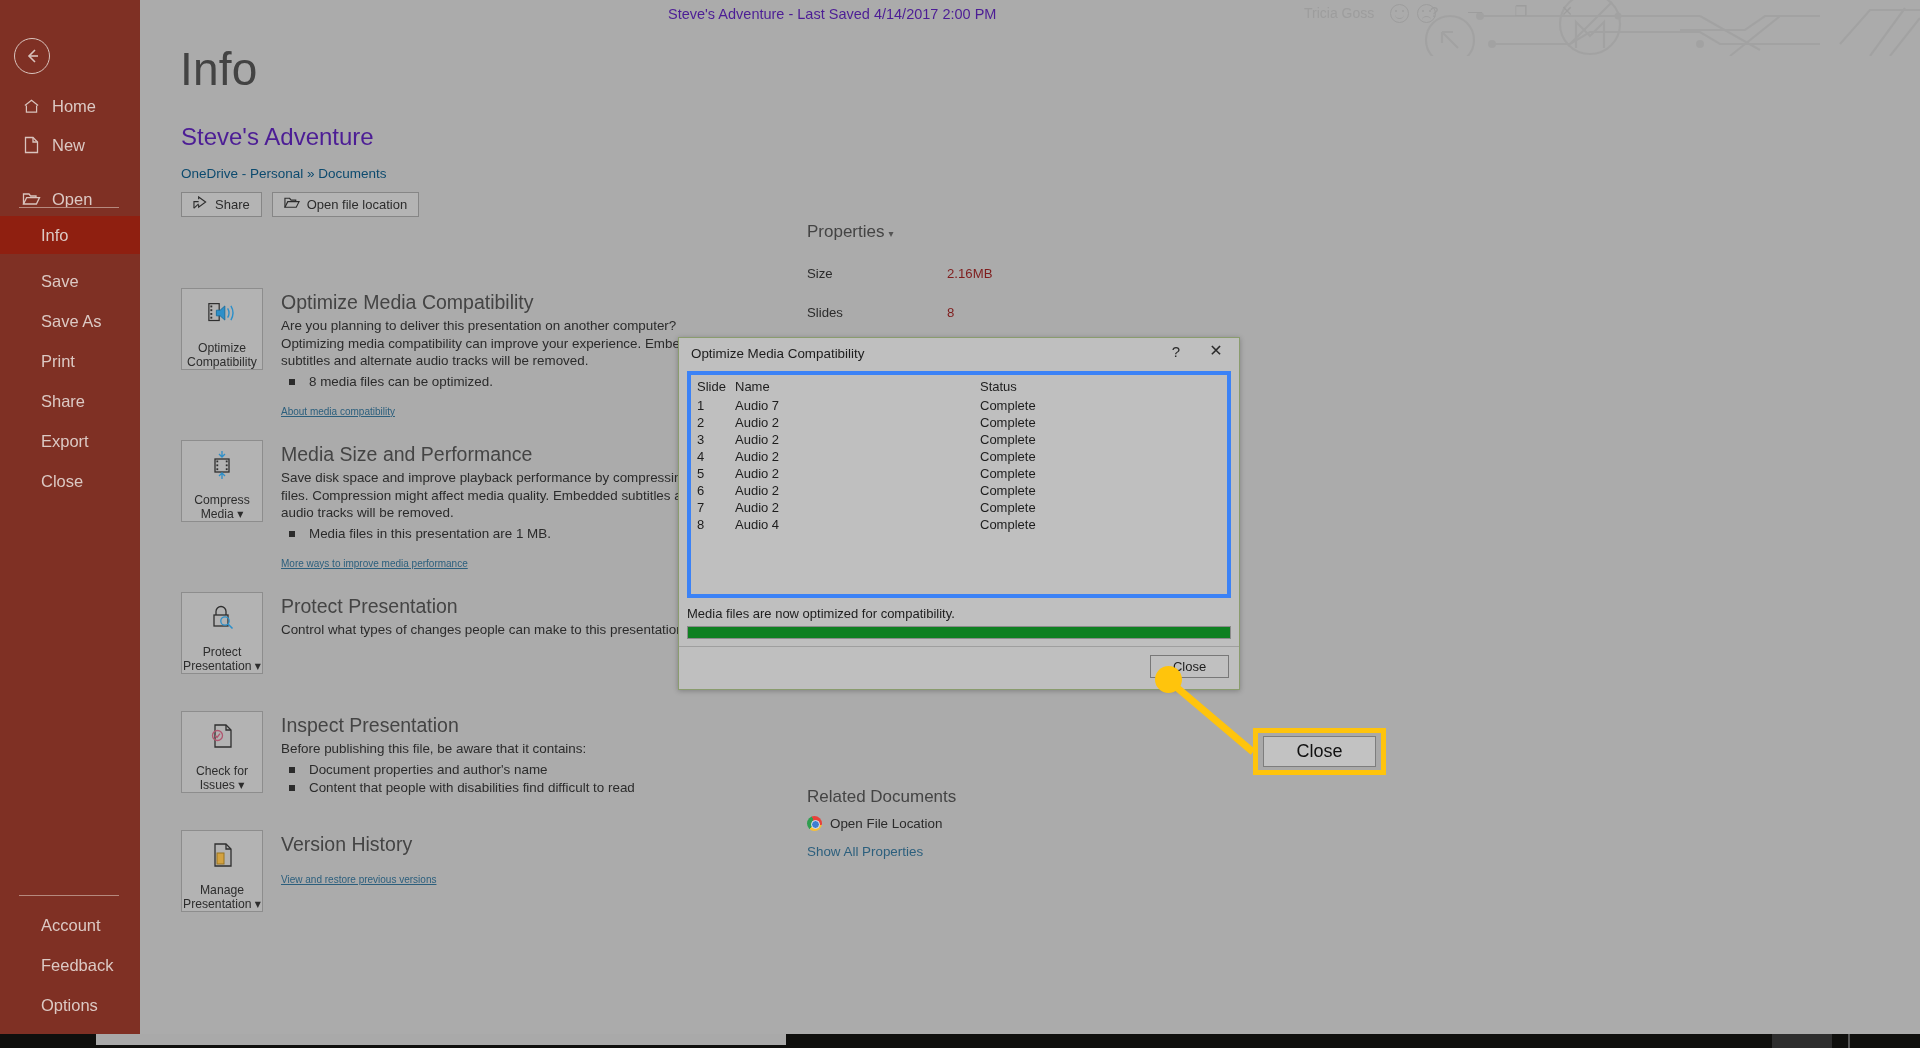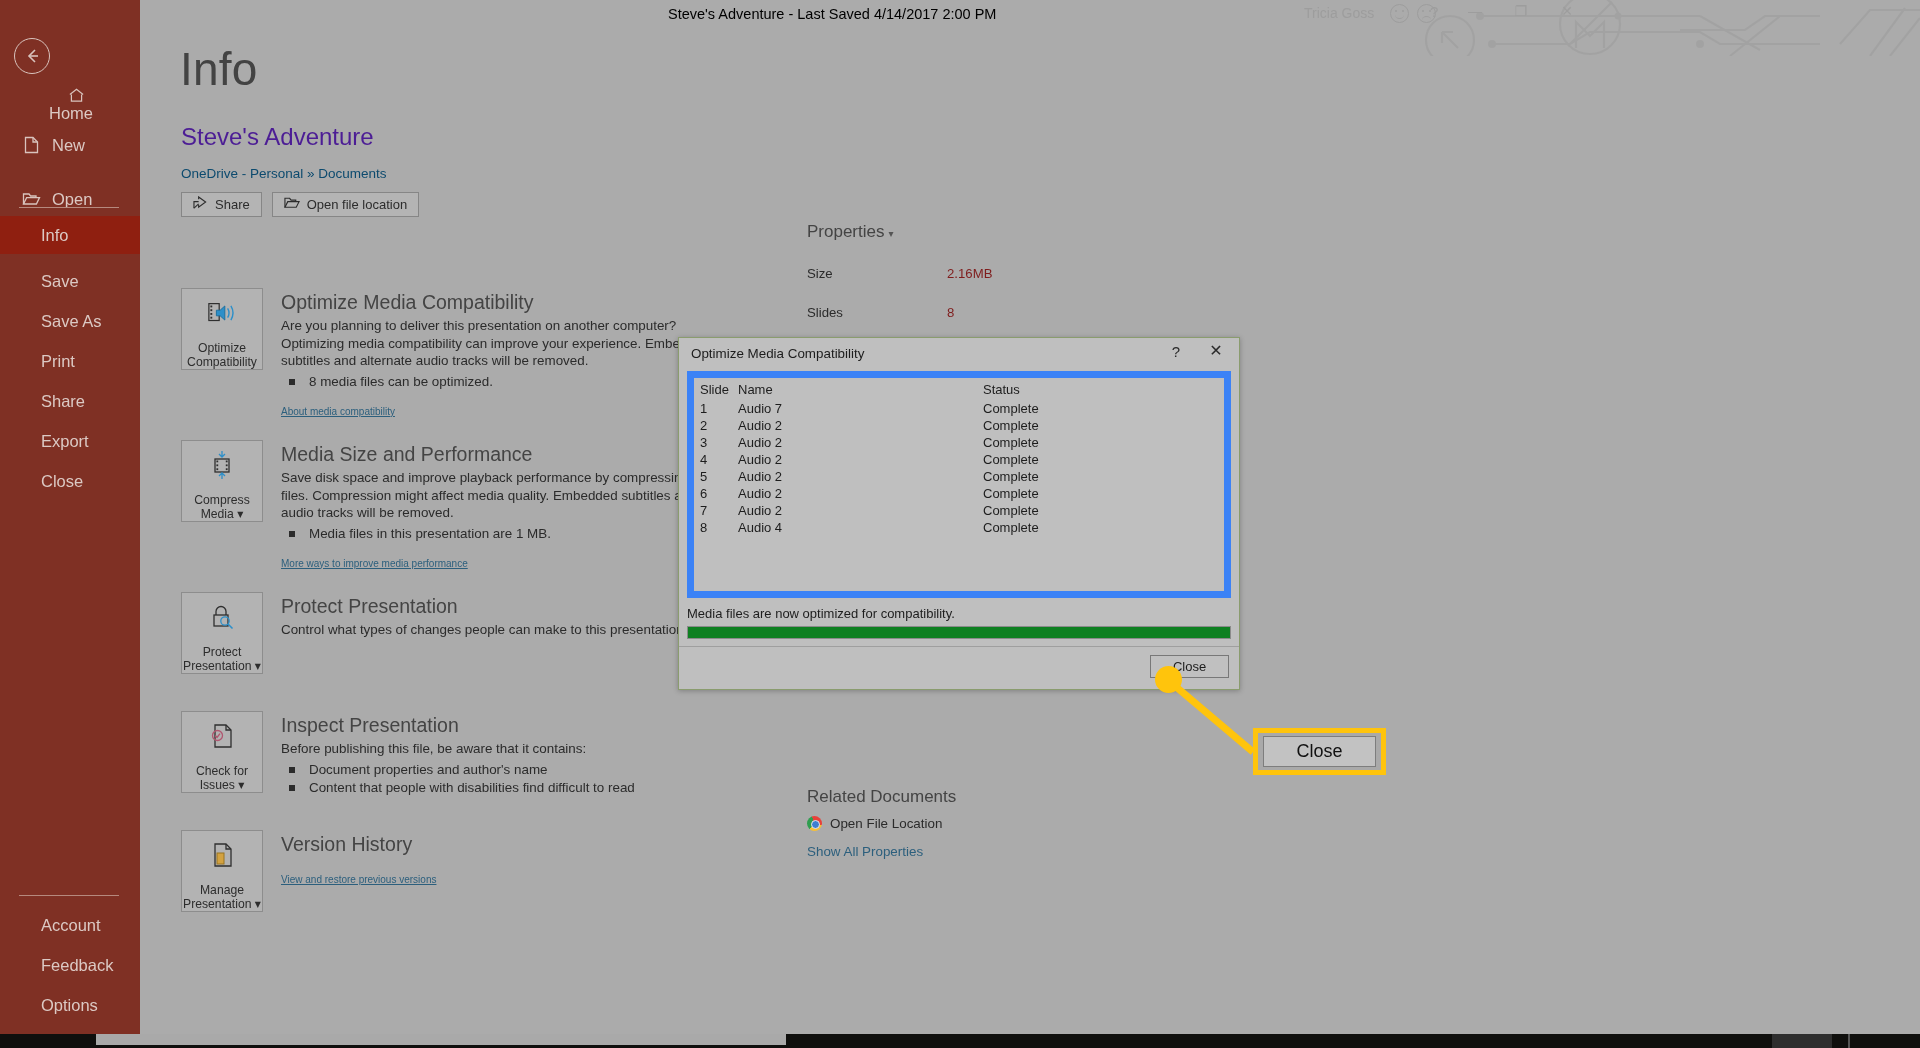--- a/index.html
+++ b/index.html
@@ -53,21 +53,21 @@
   }
 
   
   .titlebar {
     position: absolute; left: 140px; top: 0;
     width: 1780px; height: 32px;
     z-index: 4;
   }
   .doc-title {
     position: absolute; left: 528px; top: 6px;
-    font-size: 14.5px; color: #000000; white-space: nowrap;
+    font-size: 14.5px; color: #4c1d95; white-space: nowrap;
   }
   .user-name {
     position: absolute; left: 1164px; top: 5px;
     font-size: 14px; color: #9d9d9d; white-space: nowrap;
   }
   .face-ico {
     position: absolute; top: 4px;
     width: 19px; height: 19px; border-radius: 50%;
     border: 1.4px solid #9d9d9d;
   }
@@ -183,21 +183,21 @@
   .dlg-help {
     position:absolute; right:53px; top:5px;
     font-size:15px; color:#2b2b2b; cursor:pointer; width:20px; text-align:center;
   }
   .dlg-close-x {
     position:absolute; right:12px; top:4px;
     font-size:16px; color:#2b2b2b; cursor:pointer; width:22px; text-align:center; line-height:18px;
   }
   .dlg-list {
     position:absolute; left:8px; top:33px; right:8px; height:227px;
-    background:#bfbfbf; border:7px solid #3b82f6;
+    background:#bfbfbf; border:4px solid #3b82f6;
     overflow:hidden;
   }
   .tbl { width:100%; border-collapse:collapse; }
   .tbl th {
     text-align:left; font-size:13px; font-weight:400; color:#1d1d1d;
     padding:4px 0 3px 0; white-space:nowrap;
   }
   .tbl td { font-size:13px; color:#1d1d1d; padding:1px 0; white-space:nowrap; }
   .c-slide { width:44px; padding-left:6px !important; }
   .c-name  { width:245px; }
@@ -291,21 +291,21 @@
   </div>
 
   <div class="sidebar">
     <div class="back-btn">
       <svg width="20" height="20" viewBox="0 0 20 20" fill="none" stroke="#d9c3bd" stroke-width="1.6">
         <path d="M13 4 L7 10 L13 16"></path>
           <path d="M7 10 H16"></path>
       </svg>
     </div>
 
-    <div class="nav-item" style="top:87px;flex-direction:column;">
+    <div class="nav-item" style="top:87px;">
       <span class="nav-ico">
         <svg width="17" height="17" viewBox="0 0 18 18" fill="none" stroke="#d9c3bd" stroke-width="1.3">
           <path d="M2 8 L9 2.5 L16 8"></path>
             <path d="M3.6 8 V15 H14.4 V8"></path>
         </svg>
       </span>
       <span class="nav-lbl">Home</span>
     </div>
 
     <div class="nav-item" style="top:126px;">

